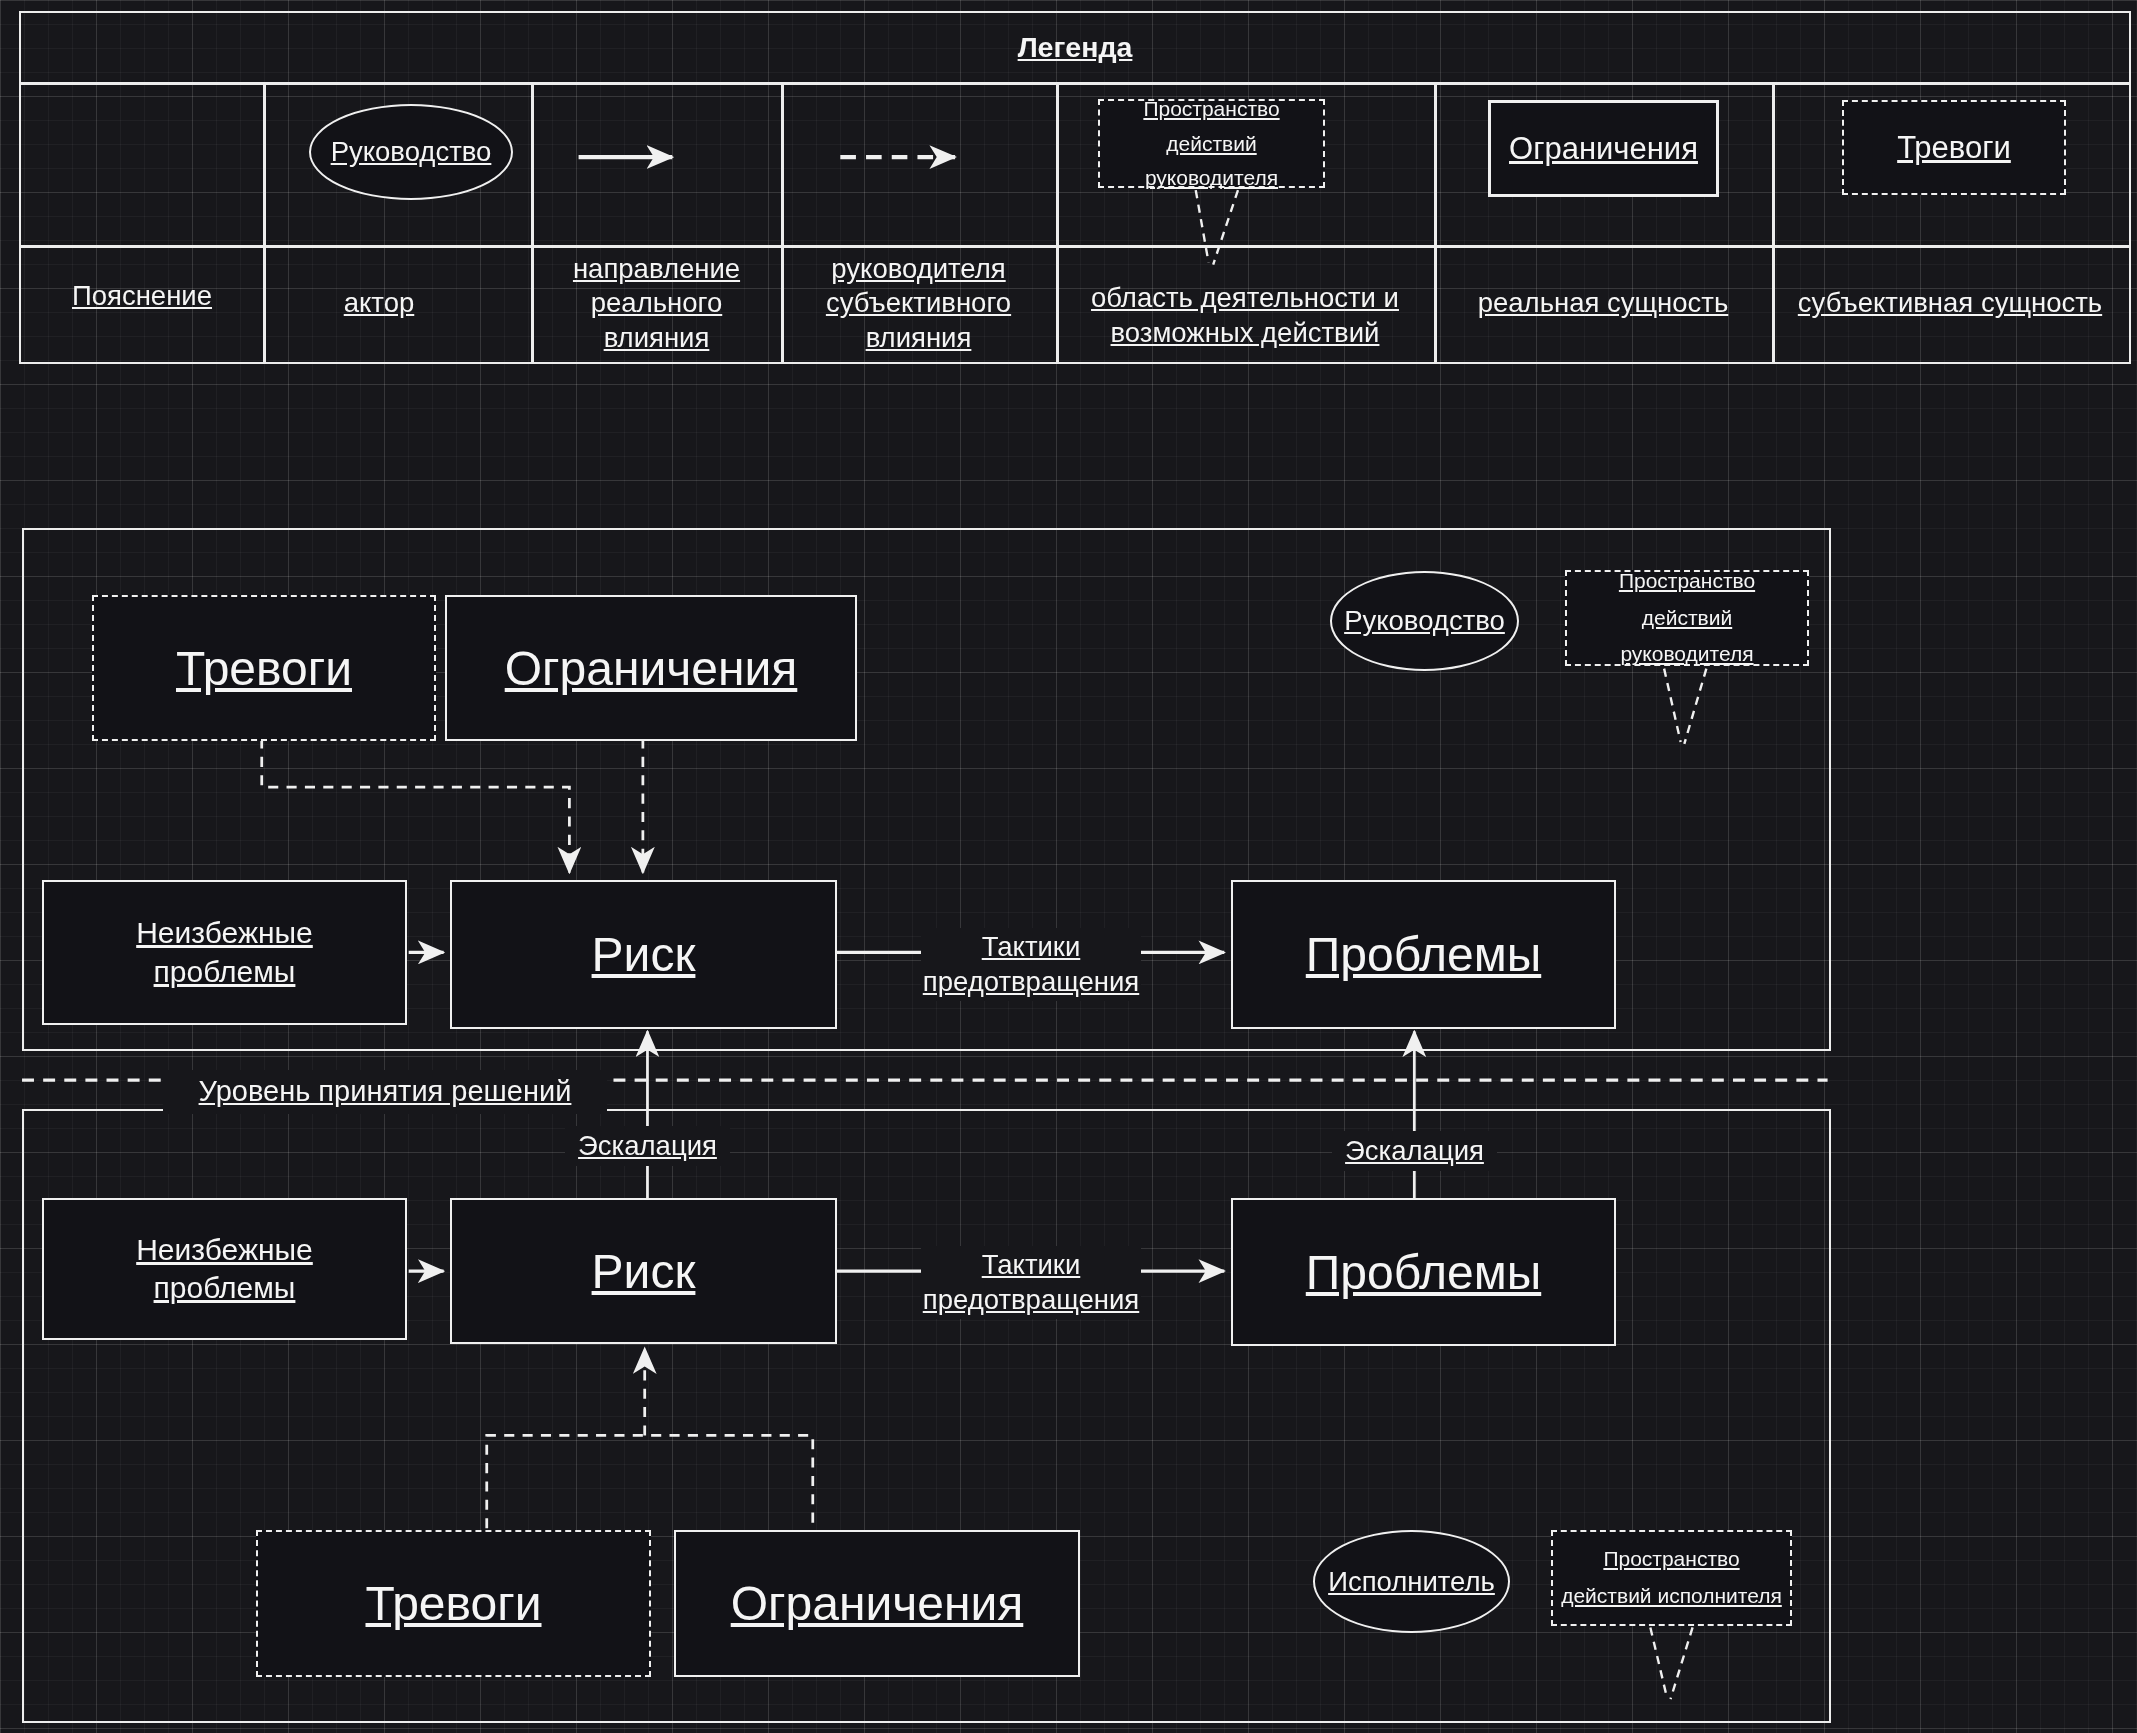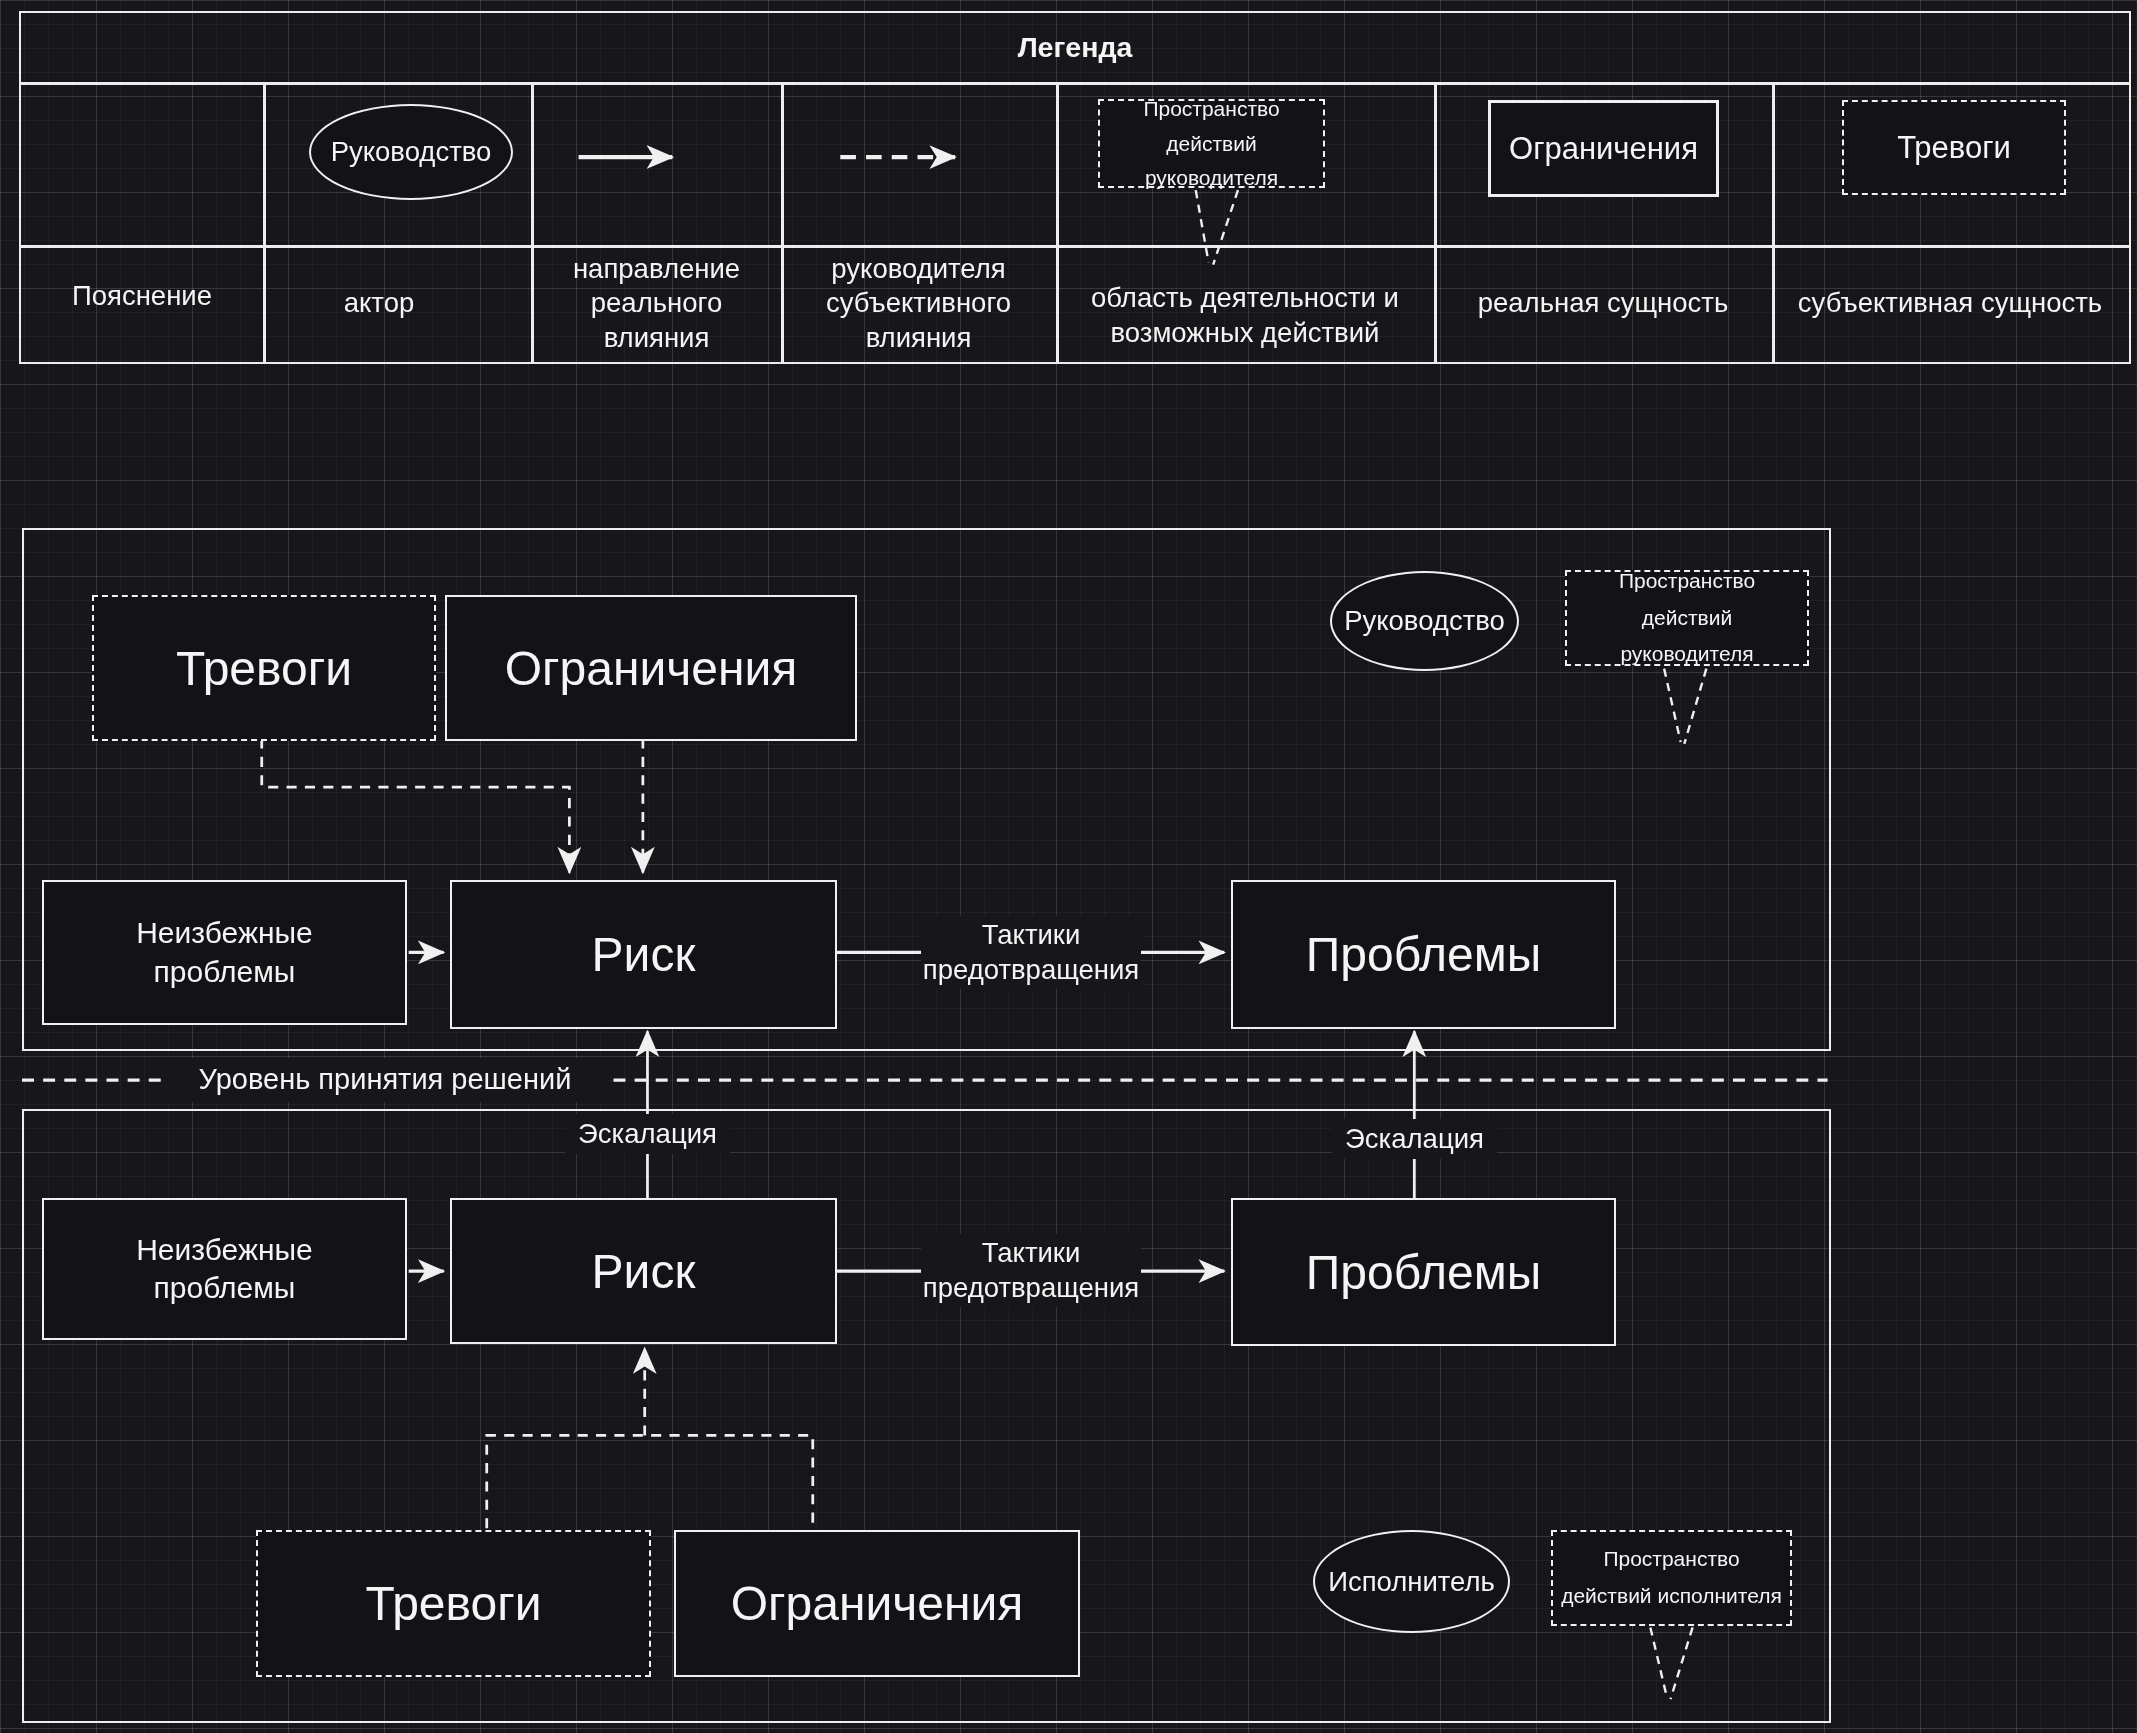--- a/index.html
+++ b/index.html
@@ -9,37 +9,37 @@
     background-image:
       linear-gradient(rgba(255,255,255,0.10) 0.9px, transparent 0.9px),
       linear-gradient(90deg, rgba(255,255,255,0.10) 0.9px, transparent 0.9px),
       linear-gradient(rgba(255,255,255,0.038) 0.9px, transparent 0.9px),
       linear-gradient(90deg, rgba(255,255,255,0.038) 0.9px, transparent 0.9px);
     background-size:96px 96px,96px 96px,24px 24px,24px 24px;
     font-family:"Liberation Sans","DejaVu Sans",sans-serif;
     color:#f5f5f5;
   }
   .abs{position:absolute;}
-  .flexc{display:flex;align-items:center;justify-content:center;text-align:center;}
+  .flexc{display:flex;align-items:center;justify-content:center;text-align:center;text-decoration:underline;}
   
   .container{border:2.8px solid #ededed;background:transparent;z-index:1;}
   
   .legend{border:2.8px solid #ededed;z-index:1;}
   .legend .vline{position:absolute;top:69px;bottom:0;width:2.8px;background:#ededed;}
   .legend .hline{position:absolute;left:0;right:0;height:2.8px;background:#ededed;}
   .legend-text{font-size:27.5px;line-height:1.25;}
   .legend-title{font-size:28.5px;font-weight:bold;}
   
   .node{background:#121217;border:2.8px solid #f0f0f0;z-index:3;}
   .node-dashed{background:#121217;border:2.8px dashed #f0f0f0;z-index:3;}
   .node-big{font-size:48px;}
   .node-mid{font-size:30px;line-height:1.28;text-align:center;}
   .ellipse{background:#121217;border:2.8px solid #f0f0f0;border-radius:50%;z-index:3;font-size:27.5px;}
   .callout{background:#121217;border:2.8px dashed #f0f0f0;z-index:3;font-size:21px;line-height:1.75;}
-  .plate{background:#17171b;z-index:4;font-size:27.5px;line-height:1.24;}
+  .plate{background:#17171b;z-index:4;font-size:27.5px;line-height:1.24;margin-top:12px;}
   svg.wires{position:absolute;left:0;top:0;z-index:2;}
 </style>
 </head>
 <body>
 
 <div class="stage">
 
   <svg class="wires" width="2138" height="1734" viewBox="0 0 2328 1888">
     <defs>
       <marker id="ah" markerUnits="userSpaceOnUse" markerWidth="30" markerHeight="26" viewBox="0 0 30 26" refX="28" refY="13" orient="auto">

